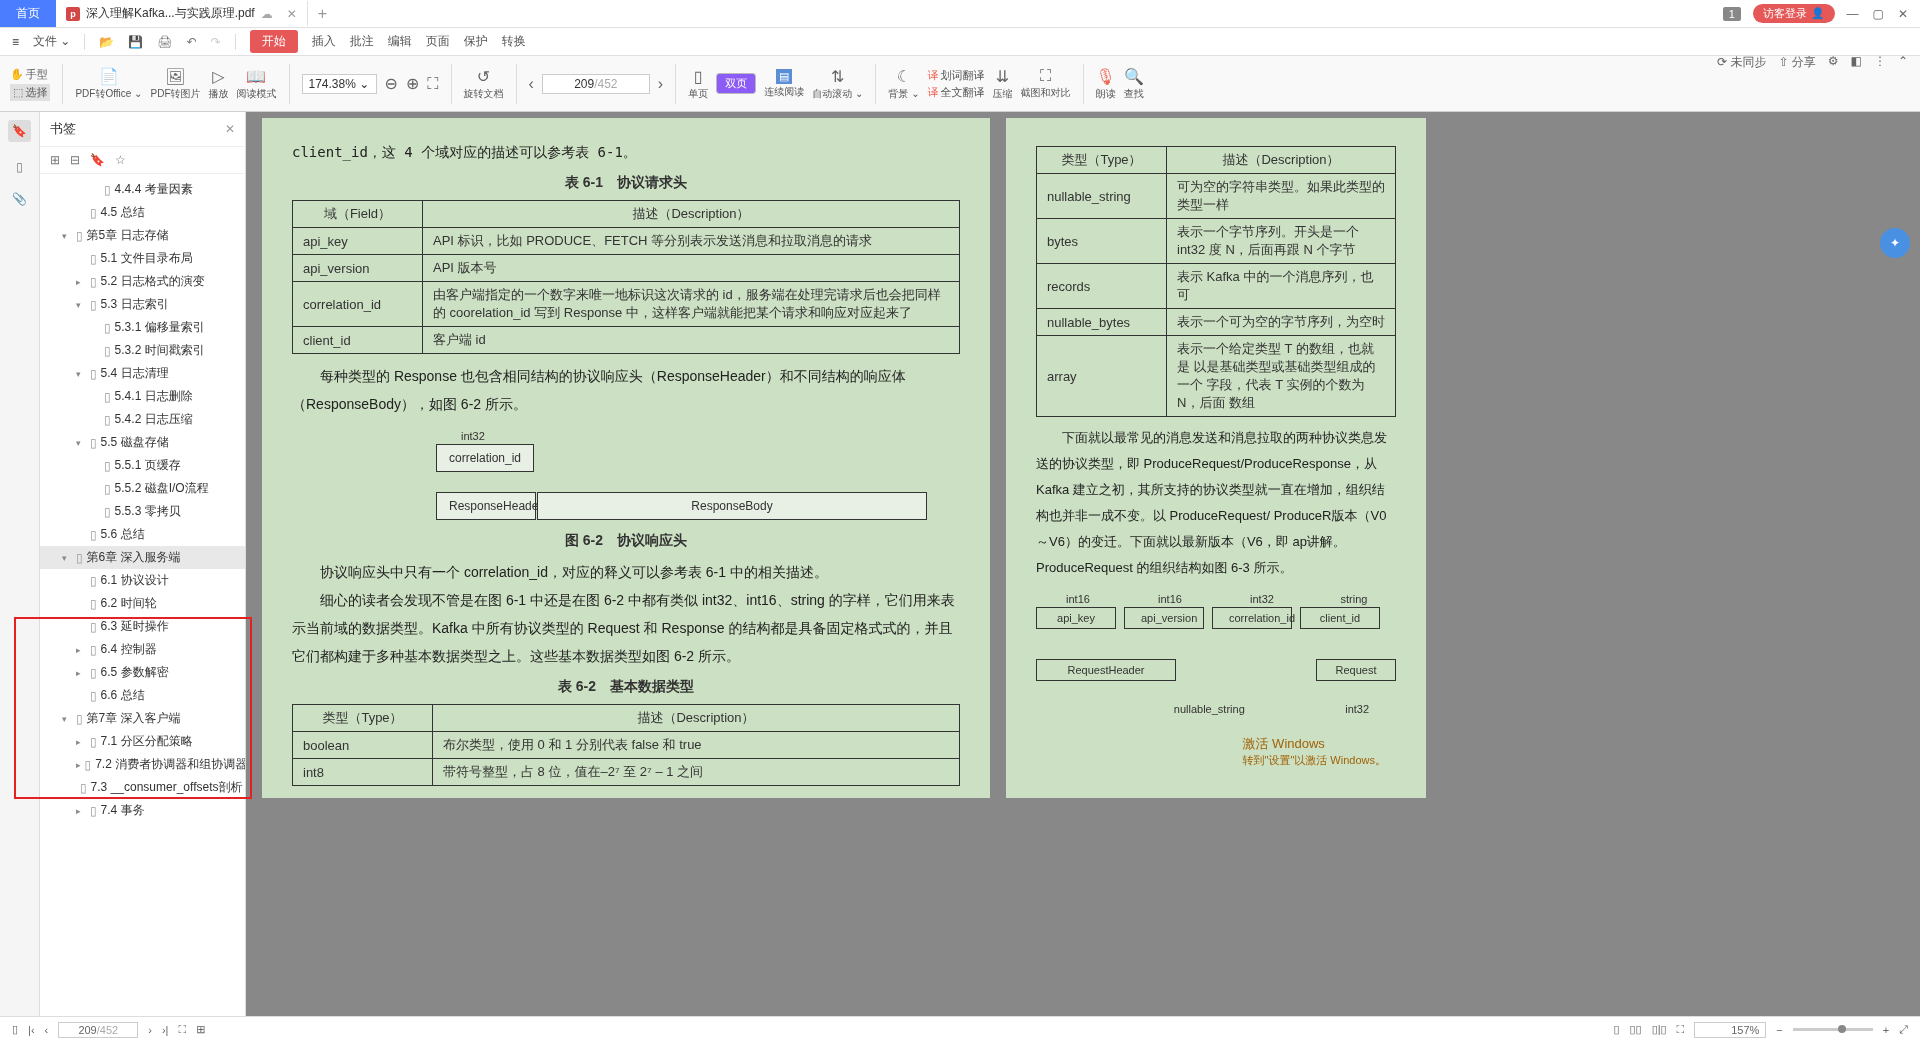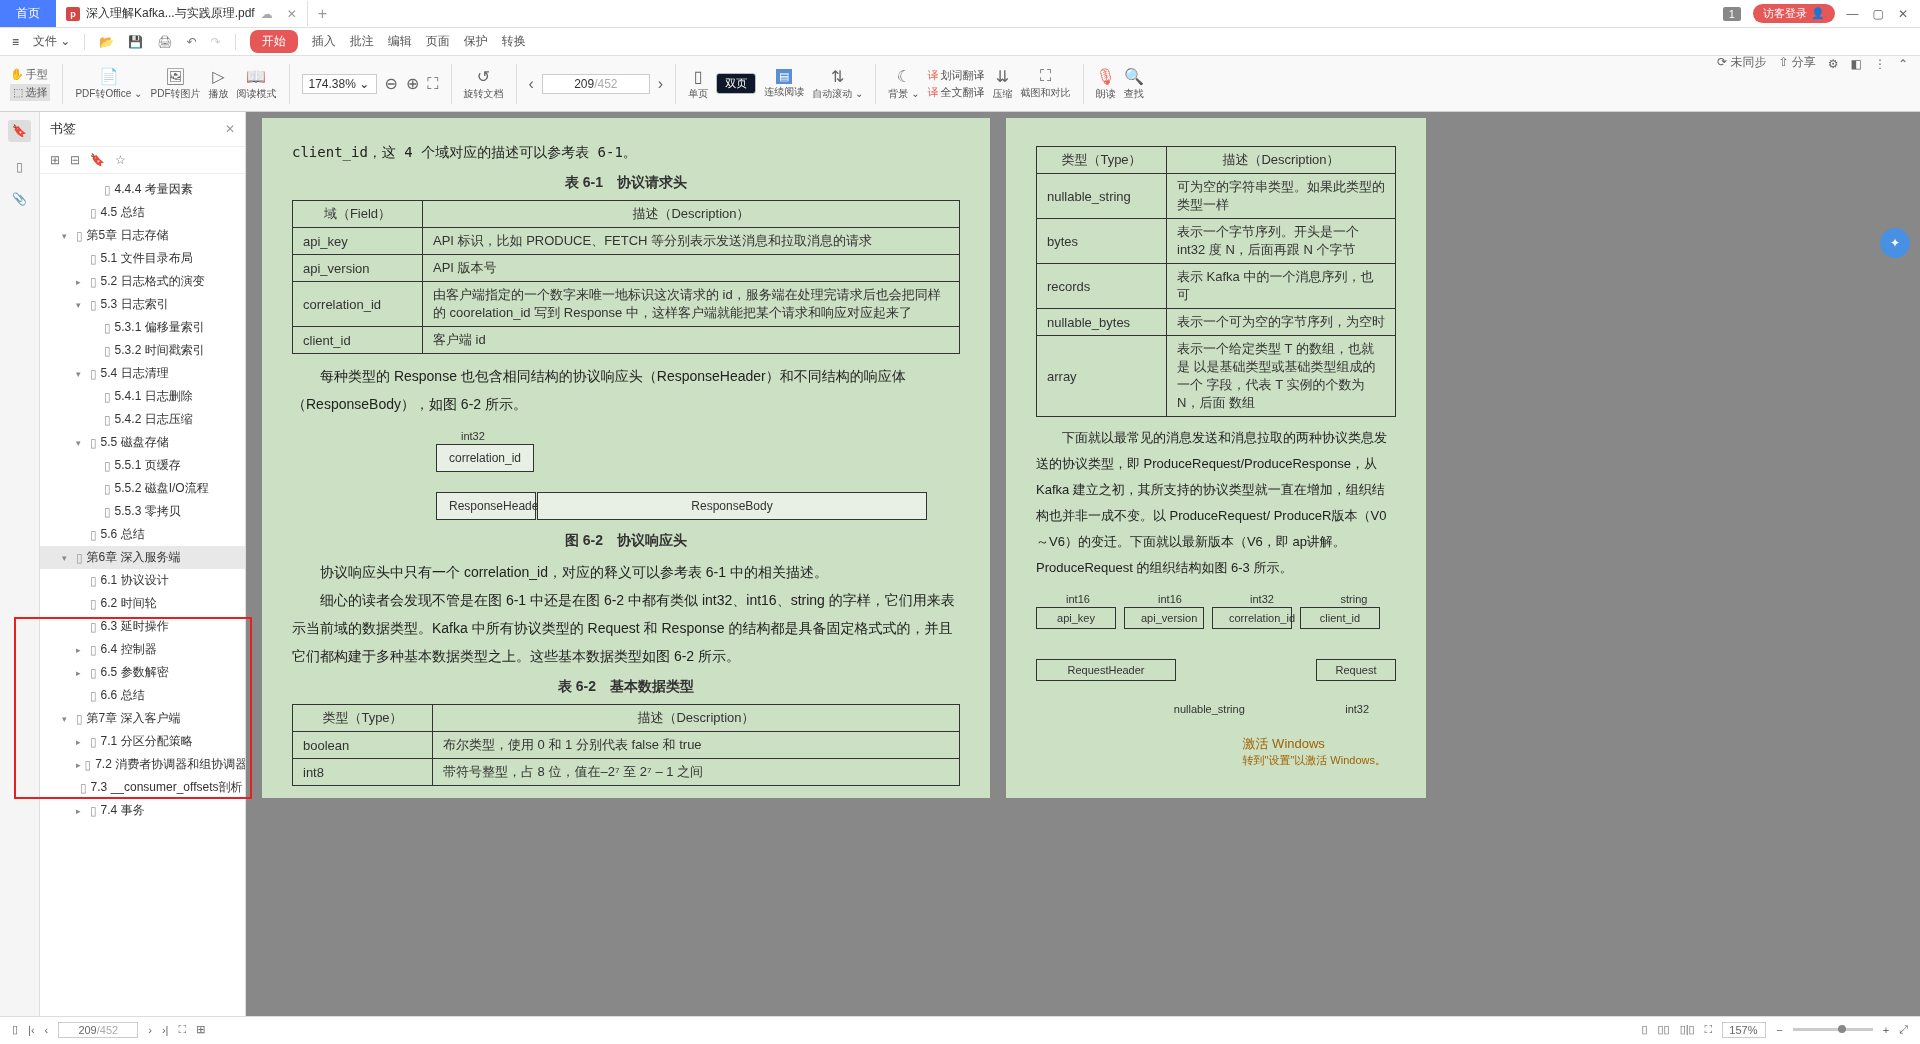--- a/index.html
+++ b/index.html
@@ -9,34 +9,34 @@
     .file-tab { display: flex; align-items: center; padding: 4px 10px; gap: 6px; border-right: 1px solid #e0e0e0; }
     .file-tab-icon { width: 14px; height: 14px; background: #d34746; border-radius: 2px; display: flex; align-items: center; justify-content: center; color: #fff; font-size: 9px; font-weight: bold; }
     .file-tab-close { color: #999; margin-left: 8px; cursor: pointer; }
     .new-tab { padding: 4px 10px; color: #999; font-size: 16px; cursor: pointer; }
     .title-right { margin-left: auto; display: flex; align-items: center; gap: 12px; padding-right: 12px; }
     .badge { background: #888; color: #fff; padding: 1px 6px; border-radius: 2px; font-size: 11px; }
     .login-btn { background: #e65757; color: #fff; padding: 2px 10px; border-radius: 10px; font-size: 11px; display: flex; align-items: center; gap: 4px; }
     .win-ctrl { display: flex; gap: 14px; color: #666; }
     .menu-bar { height: 28px; display: flex; align-items: center; padding: 0 12px; gap: 14px; border-bottom: 1px solid #e0e0e0; }
     .menu-item { color: #555; cursor: pointer; }
-    .menu-start { background: #e65757; color: #fff; padding: 3px 12px; border-radius: 8px; }
+    .menu-start { background: #e65757; color: #fff; padding: 3px 12px; border-radius: 3px; }
     .vdiv { width: 1px; height: 16px; background: #ddd; }
-    .menu-right { margin-left: auto; display: flex; gap: 12px; align-items: flex-end; color: #666; margin-top: 42px; }
+    .menu-right { margin-left: auto; display: flex; gap: 12px; align-items: flex-start; color: #666; margin-top: 42px; }
     .toolbar { height: 56px; display: flex; align-items: center; padding: 0 10px; gap: 8px; border-bottom: 1px solid #d0d0d0; background: #f9f9f9; }
     .tool-group { display: flex; flex-direction: column; align-items: center; gap: 1px; font-size: 10px; color: #555; }
     .tool-row { display: flex; align-items: center; gap: 2px; font-size: 11px; color: #555; }
     .tool-icon { font-size: 16px; color: #666; }
     .tool-sep { width: 1px; height: 40px; background: #ddd; margin: 0 4px; }
     .zoom-box { border: 1px solid #ccc; padding: 2px 6px; width: 75px; background: #fff; }
     .page-box { border: 1px solid #ccc; padding: 2px 0; width: 108px; text-align: center; background: #fff; }
     .page-total { color: #aaa; }
     .mode-pill { display: flex; border: 1px solid #bbb; border-radius: 3px; overflow: hidden; }
     .mode-opt { padding: 2px 8px; font-size: 11px; }
-    .mode-active { background: #0f172a; color: #fff; }
+    .mode-active { background: #8b5cf6; color: #fff; }
     .content-area { display: flex; height: calc(100vh - 140px); }
     .left-rail { width: 40px; background: #f5f5f5; border-right: 1px solid #ddd; display: flex; flex-direction: column; align-items: center; padding-top: 8px; gap: 18px; color: #777; }
     .rail-active { background: #ddd; padding: 4px; border-radius: 3px; }
     .bookmark-panel { width: 206px; border-right: 1px solid #ddd; display: flex; flex-direction: column; background: #fff; overflow: hidden; }
     .bm-header { display: flex; align-items: center; justify-content: space-between; padding: 8px 10px; border-bottom: 1px solid #eee; gap: 48px; }
     .bm-header-title { font-size: 13px; }
     .bm-tools { display: flex; gap: 10px; padding: 6px 10px; color: #777; border-bottom: 1px solid #eee; }
     .bm-tree { flex: 1; overflow-y: auto; padding: 4px 0; font-size: 12px; }
     .bm-item { display: flex; align-items: center; padding: 3px 8px; cursor: pointer; white-space: nowrap; }
     .bm-selected { background: #e8e8e8; }
@@ -54,21 +54,21 @@
     .diagram { margin: 12px auto; position: relative; width: 530px; height: 90px; }
     .dg-int32 { position: absolute; left: 100px; top: 0; font-size: 11px; }
     .dg-box { position: absolute; border: 1px solid #333; background: #e8efe4; font-size: 12px; text-align: center; padding: 6px 12px; }
     .diagram2 { margin: 12px 0; font-size: 11px; }
     .dg2-row { display: flex; gap: 8px; margin-bottom: 2px; }
     .dg2-label { width: 86px; text-align: center; }
     .dg2-box { border: 1px solid #333; padding: 4px 16px; text-align: center; font-size: 11px; }
     .status-bar { height: 26px; border-top: 1px solid #ddd; display: flex; align-items: center; padding: 0 12px; gap: 10px; font-size: 11px; color: #666; background: #fff; }
     .status-page { border: 1px solid #ccc; padding: 1px 0; width: 80px; text-align: center; }
     .status-right { margin-left: auto; display: flex; gap: 10px; align-items: center; }
-    .status-zoom { border: 1px solid #ccc; padding: 1px 6px; width: 44px; text-align: left; }
+    .status-zoom { border: 1px solid #ccc; padding: 1px 6px; width: 72px; text-align: right; }
     .watermark { position: absolute; right: 40px; bottom: 30px; color: #a16207; font-size: 13px; }
     .float-btn { position: absolute; right: 10px; top: 116px; width: 30px; height: 30px; background: #4a90e2; border-radius: 50%; color: #fff; display: flex; align-items: center; justify-content: center; z-index: 10; }
   </style>
 </head>
 <body>
 
 <div class="title-bar">
   <div class="home-tab">首页</div>
   <div class="file-tab">
     <span class="file-tab-icon">p</span>

